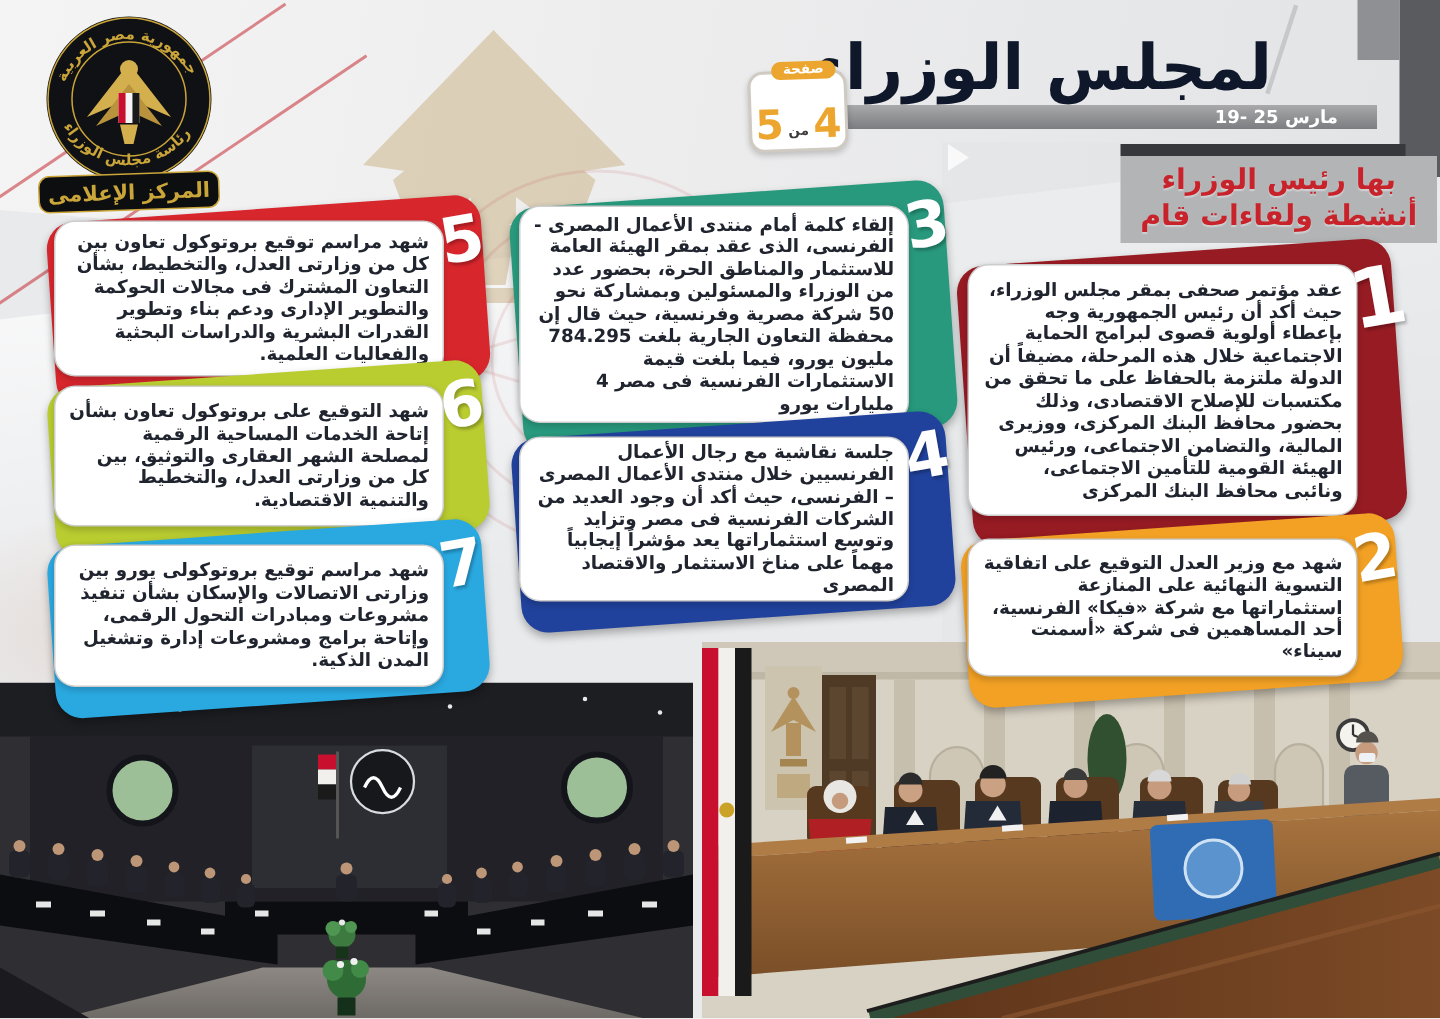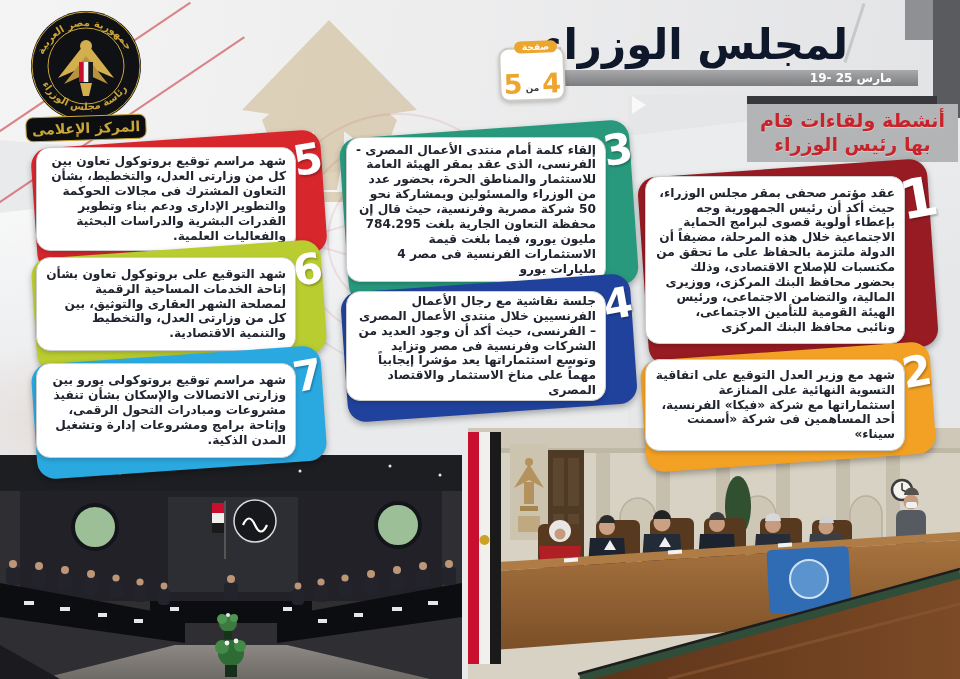--- a/index.html
+++ b/index.html
@@ -159,22 +159,22 @@
     <div class="tab">صفحة</div>
     <div class="nums">
       <span class="big">4</span>
       <span class="sep">من</span>
       <span class="big">5</span>
     </div>
   </div>
 
   <div class="section-bar"></div>
   <div class="section-box">
+    <div>بها رئيس الوزراء</div>
     <div>أنشطة ولقاءات قام</div>
-    <div>بها رئيس الوزراء</div>
   </div>
 
   <div class="card c1">
     <div class="backing" style="background: rgb(151, 27, 35);"></div>
     <div class="num">1</div>
     <div class="panel">
         <span>عقد مؤتمر صحفى بمقر مجلس الوزراء، حيث أكد أن رئيس الجمهورية وجه بإعطاء أولوية قصوى لبرامج الحماية الاجتماعية خلال هذه المرحلة، مضيفاً أن الدولة ملتزمة بالحفاظ على ما تحقق من مكتسبات للإصلاح الاقتصادى، وذلك بحضور محافظ البنك المركزى، ووزيرى المالية، والتضامن الاجتماعى، ورئيس الهيئة القومية للتأمين الاجتماعى، ونائبى محافظ البنك المركزى</span>
       </div>
   </div>
   <div class="card c2">
@@ -188,21 +188,21 @@
     <div class="backing" style="background: rgb(40, 153, 125);"></div>
     <div class="num">3</div>
     <div class="panel">
         <span>إلقاء كلمة أمام منتدى الأعمال المصرى - الفرنسى، الذى عقد بمقر الهيئة العامة للاستثمار والمناطق الحرة، بحضور عدد من الوزراء والمسئولين وبمشاركة نحو 50 شركة مصرية وفرنسية، حيث قال إن محفظة التعاون الجارية بلغت 784.295 مليون يورو، فيما بلغت قيمة الاستثمارات الفرنسية فى مصر 4 مليارات يورو</span>
       </div>
   </div>
   <div class="card c4">
     <div class="backing" style="background: rgb(33, 66, 156);"></div>
     <div class="num">4</div>
     <div class="panel">
-        <span>جلسة نقاشية مع رجال الأعمال الفرنسيين خلال منتدى الأعمال المصرى – الفرنسى، حيث أكد أن وجود العديد من الشركات وفرنسية فى مصر وتزايد وتوسع استثماراتها يعد مؤشراً إيجابياً مهماً على مناخ الاستثمار والاقتصاد المصرى</span>
+        <span>جلسة نقاشية مع رجال الأعمال الفرنسيين خلال منتدى الأعمال المصرى – الفرنسى، حيث أكد أن وجود العديد من الشركات الفرنسية فى مصر وتزايد وتوسع استثماراتها يعد مؤشراً إيجابياً مهماً على مناخ الاستثمار والاقتصاد المصرى</span>
       </div>
   </div>
   <div class="card c5">
     <div class="backing" style="background: rgb(216, 38, 45);"></div>
     <div class="num">5</div>
     <div class="panel">
         <span>شهد مراسم توقيع بروتوكول تعاون بين كل من وزارتى العدل، والتخطيط، بشأن التعاون المشترك فى مجالات الحوكمة والتطوير الإدارى ودعم بناء وتطوير القدرات البشرية والدراسات البحثية والفعاليات العلمية.</span>
       </div>
   </div>
   <div class="card c6">

